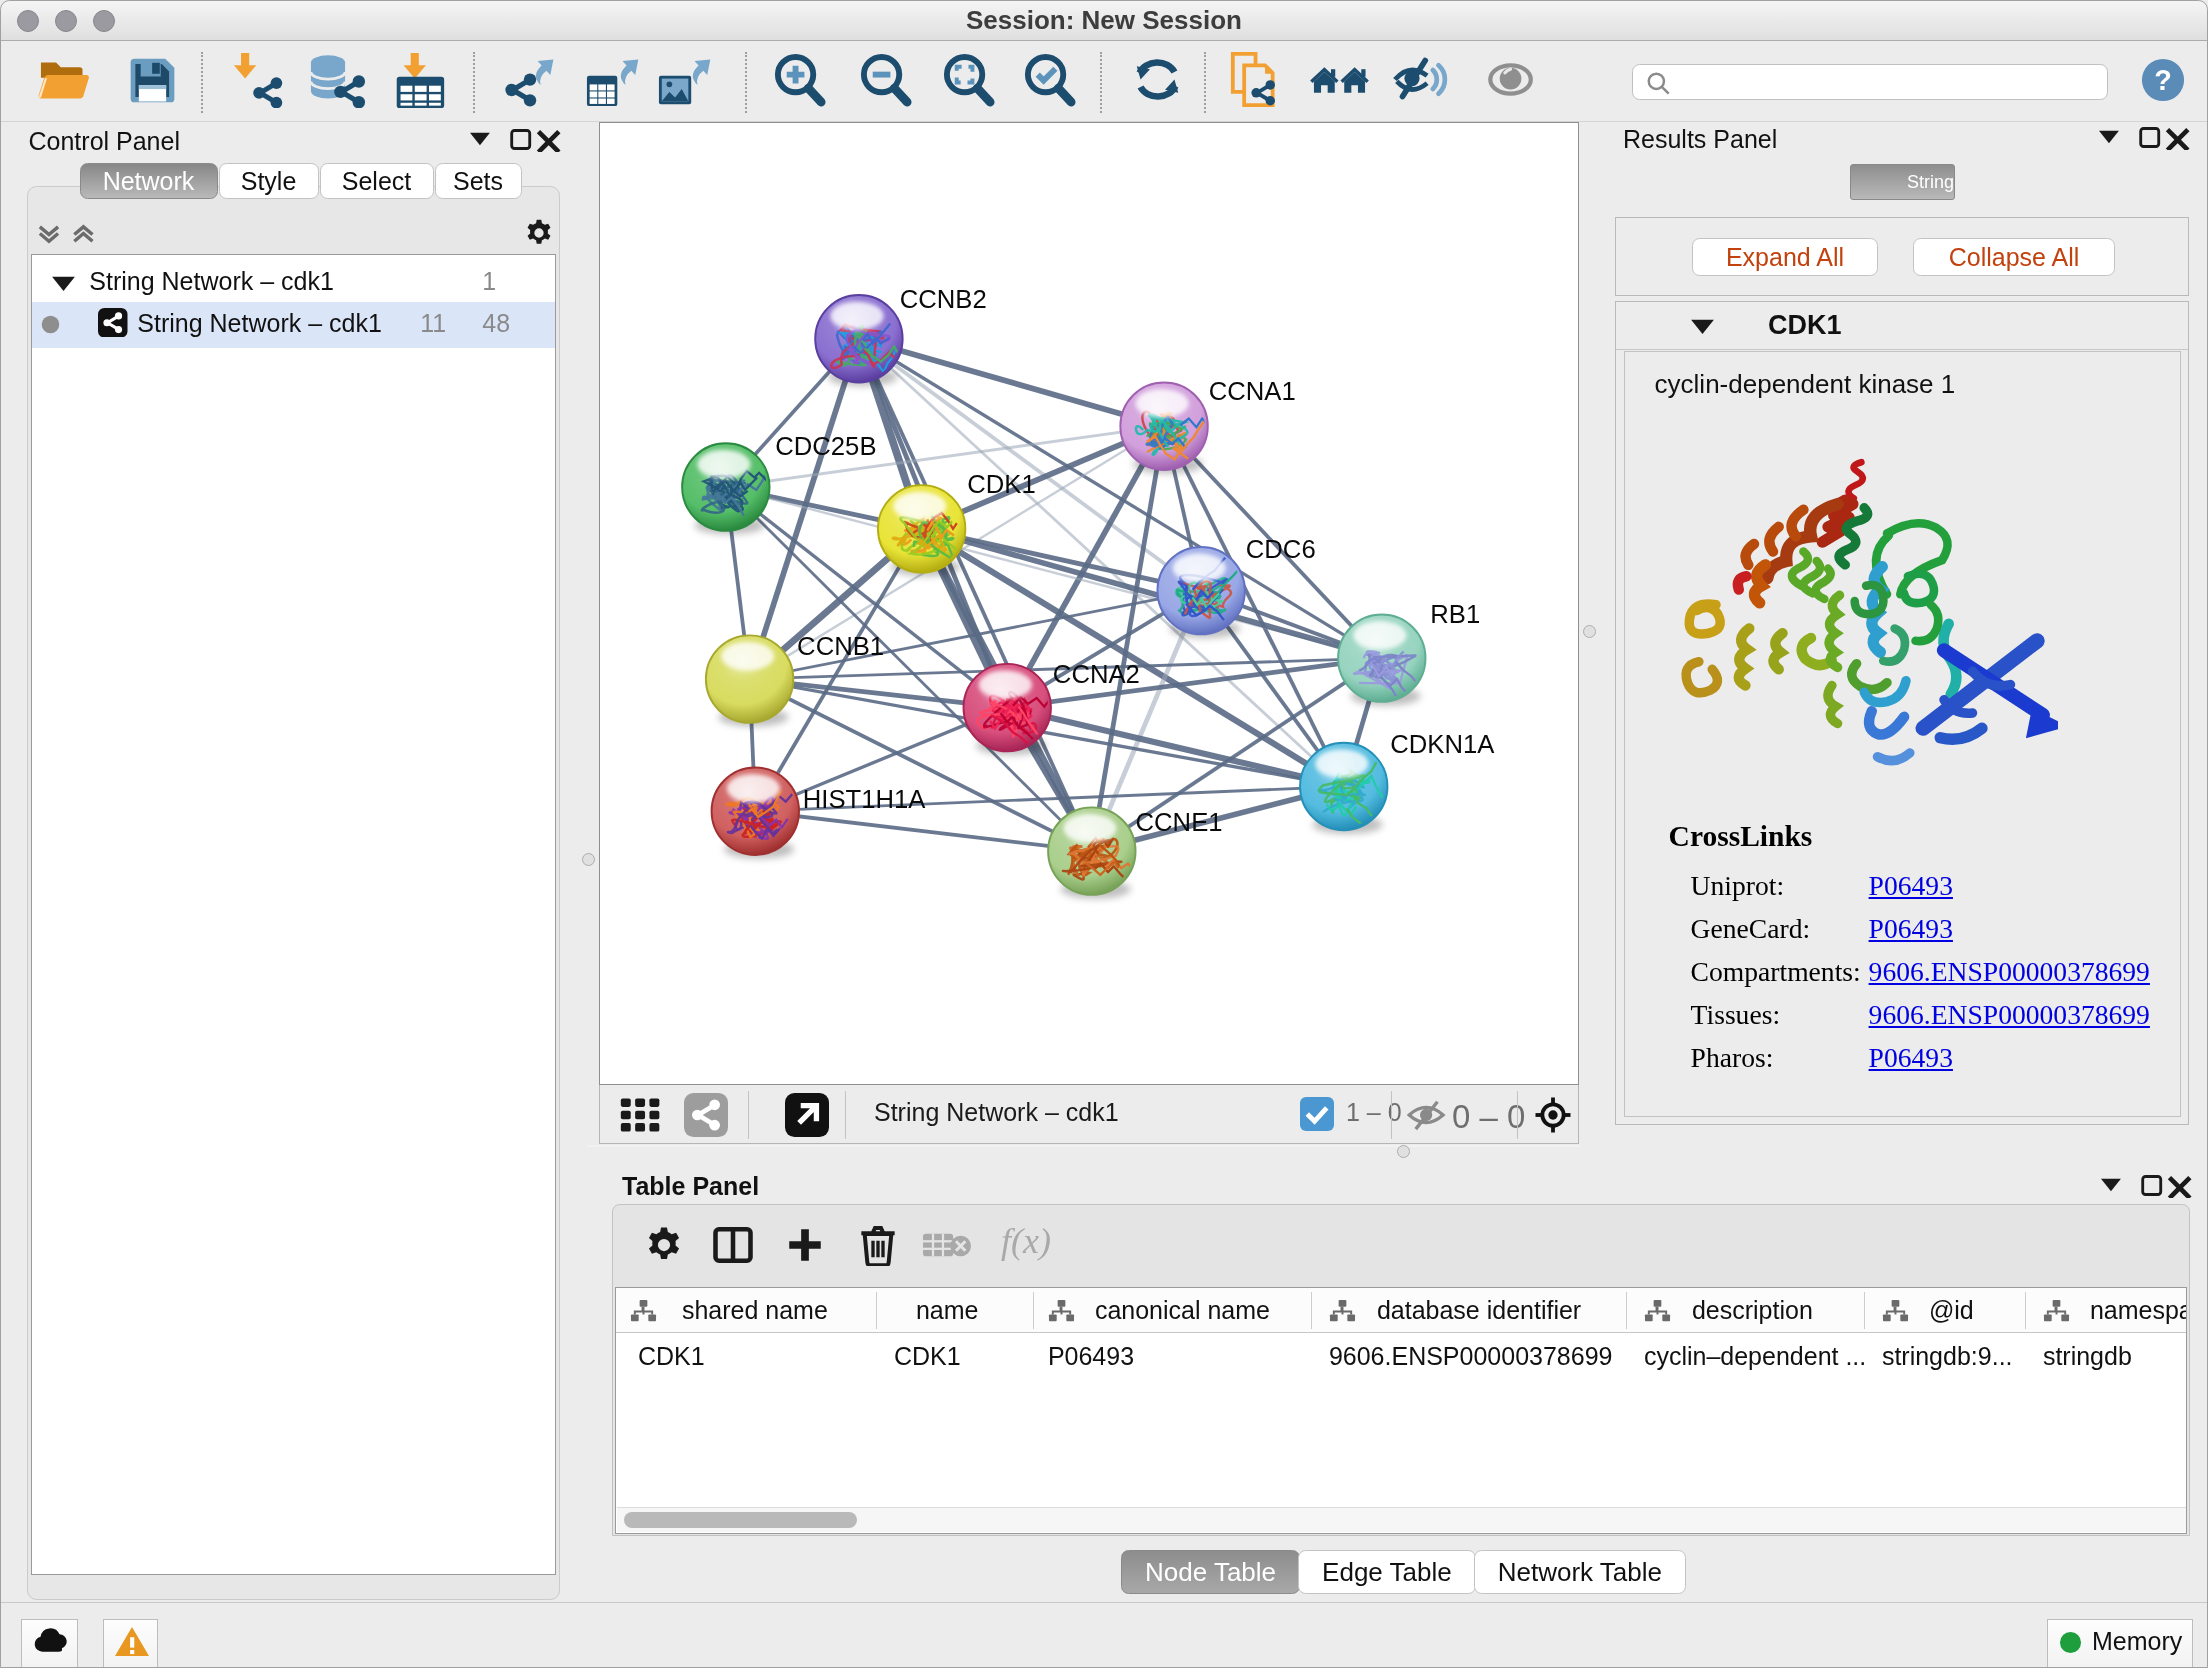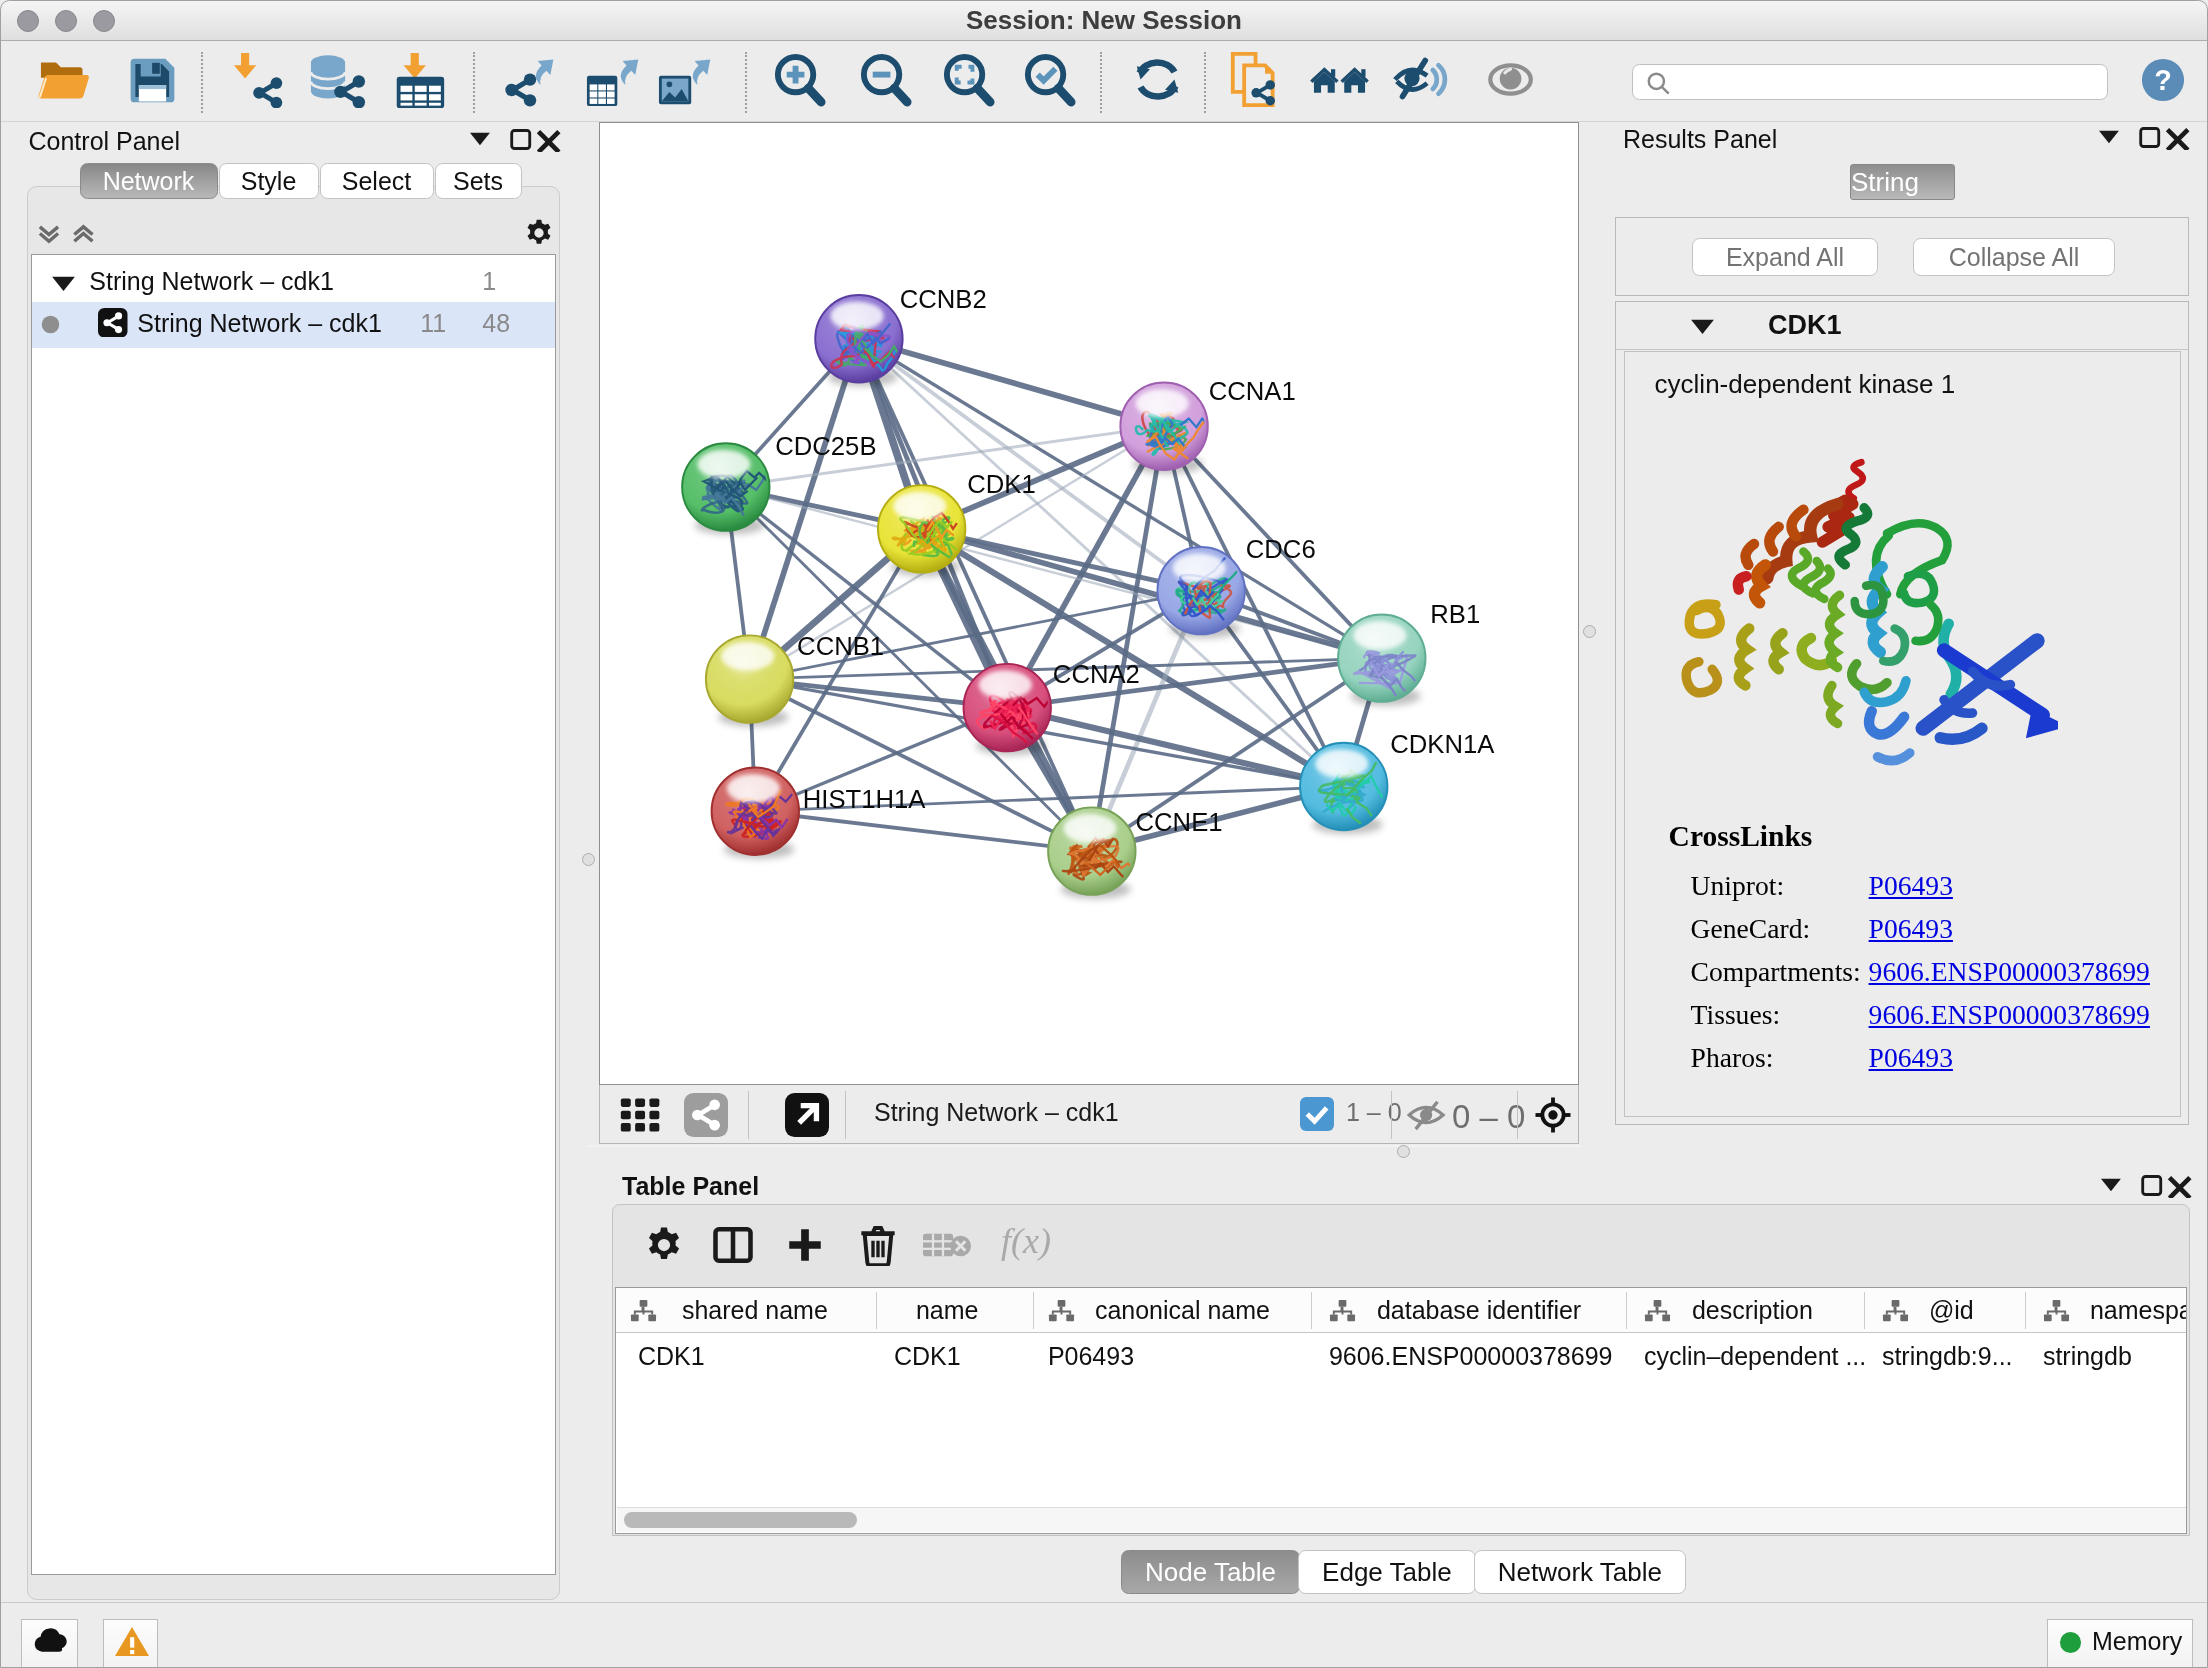--- a/index.html
+++ b/index.html
@@ -52,25 +52,25 @@
   border-top:1px solid #ddd; }
 .hthumb { position:absolute; left:7.6px; top:3.8px; width:233px; height:16px; background:#b9b9b9; border-radius:8.6px; }
 .btabs { left:599px; top:1550px; width:1609px; height:46px; text-align:center; }
 .btab { display:inline-block; height:44px; line-height:42px; font-size:26px; padding:0 23px;
   background:#fff; border:1px solid #c3c3c3; border-radius:7.6px; margin:0 -1px; color:#111; }
 .btabsel { background:linear-gradient(#8d8d8d,#a8a8a8); color:#fff; border-color:#8a8a8a; }
 
 .rpanel { left:1580px; top:122px; width:692px; height:1025px; background:#ececec;padding-left:9px; }
 .stringtab { position:absolute; left:270px; top:42px; width:105px; height:36px;
   background:linear-gradient(#8e8e8e,#b9b9b9); border:1px solid #888; border-radius:3px;
-  color:#fff; font-size:26px; text-align:left; line-height:34px; }
+  color:#fff; font-size:18px; text-align:right; line-height:34px; }
 .rbox1 { position:absolute; left:35px; top:95px; width:574px; height:79px;
   background:#ececec; border:1px solid #b9b9b9; }
 .rbtn { position:absolute; top:20px; height:38px; background:#fff; border:1px solid #c3c3c3;
-  border-radius:7.6px; font-size:25px; text-align:center; line-height:36px; color:#737373; }
+  border-radius:7.6px; font-size:25px; text-align:center; line-height:36px; color:#c2410c; }
 .rbox2 { position:absolute; left:35px; top:179px; width:574px; height:824px;
   background:#ececec; border:1px solid #b9b9b9; }
 .cdk1head { position:absolute; left:0; top:0; width:100%; height:48px; border-bottom:1px solid #c6c6c6; }
 .rcontent { position:absolute; left:7.6px; top:49px; width:557px; height:766px;
   background:#ececec; border:1px solid #c2c2c2; }
 .serif { font-family:"Liberation Serif", serif; }
 .xl { color:#0000e0; text-decoration:underline; }
 
 .statusbar { left:0; top:1602px; width:2208px; height:67px; background:#ececec;
   border-top:1px solid #c9c9c9; }

